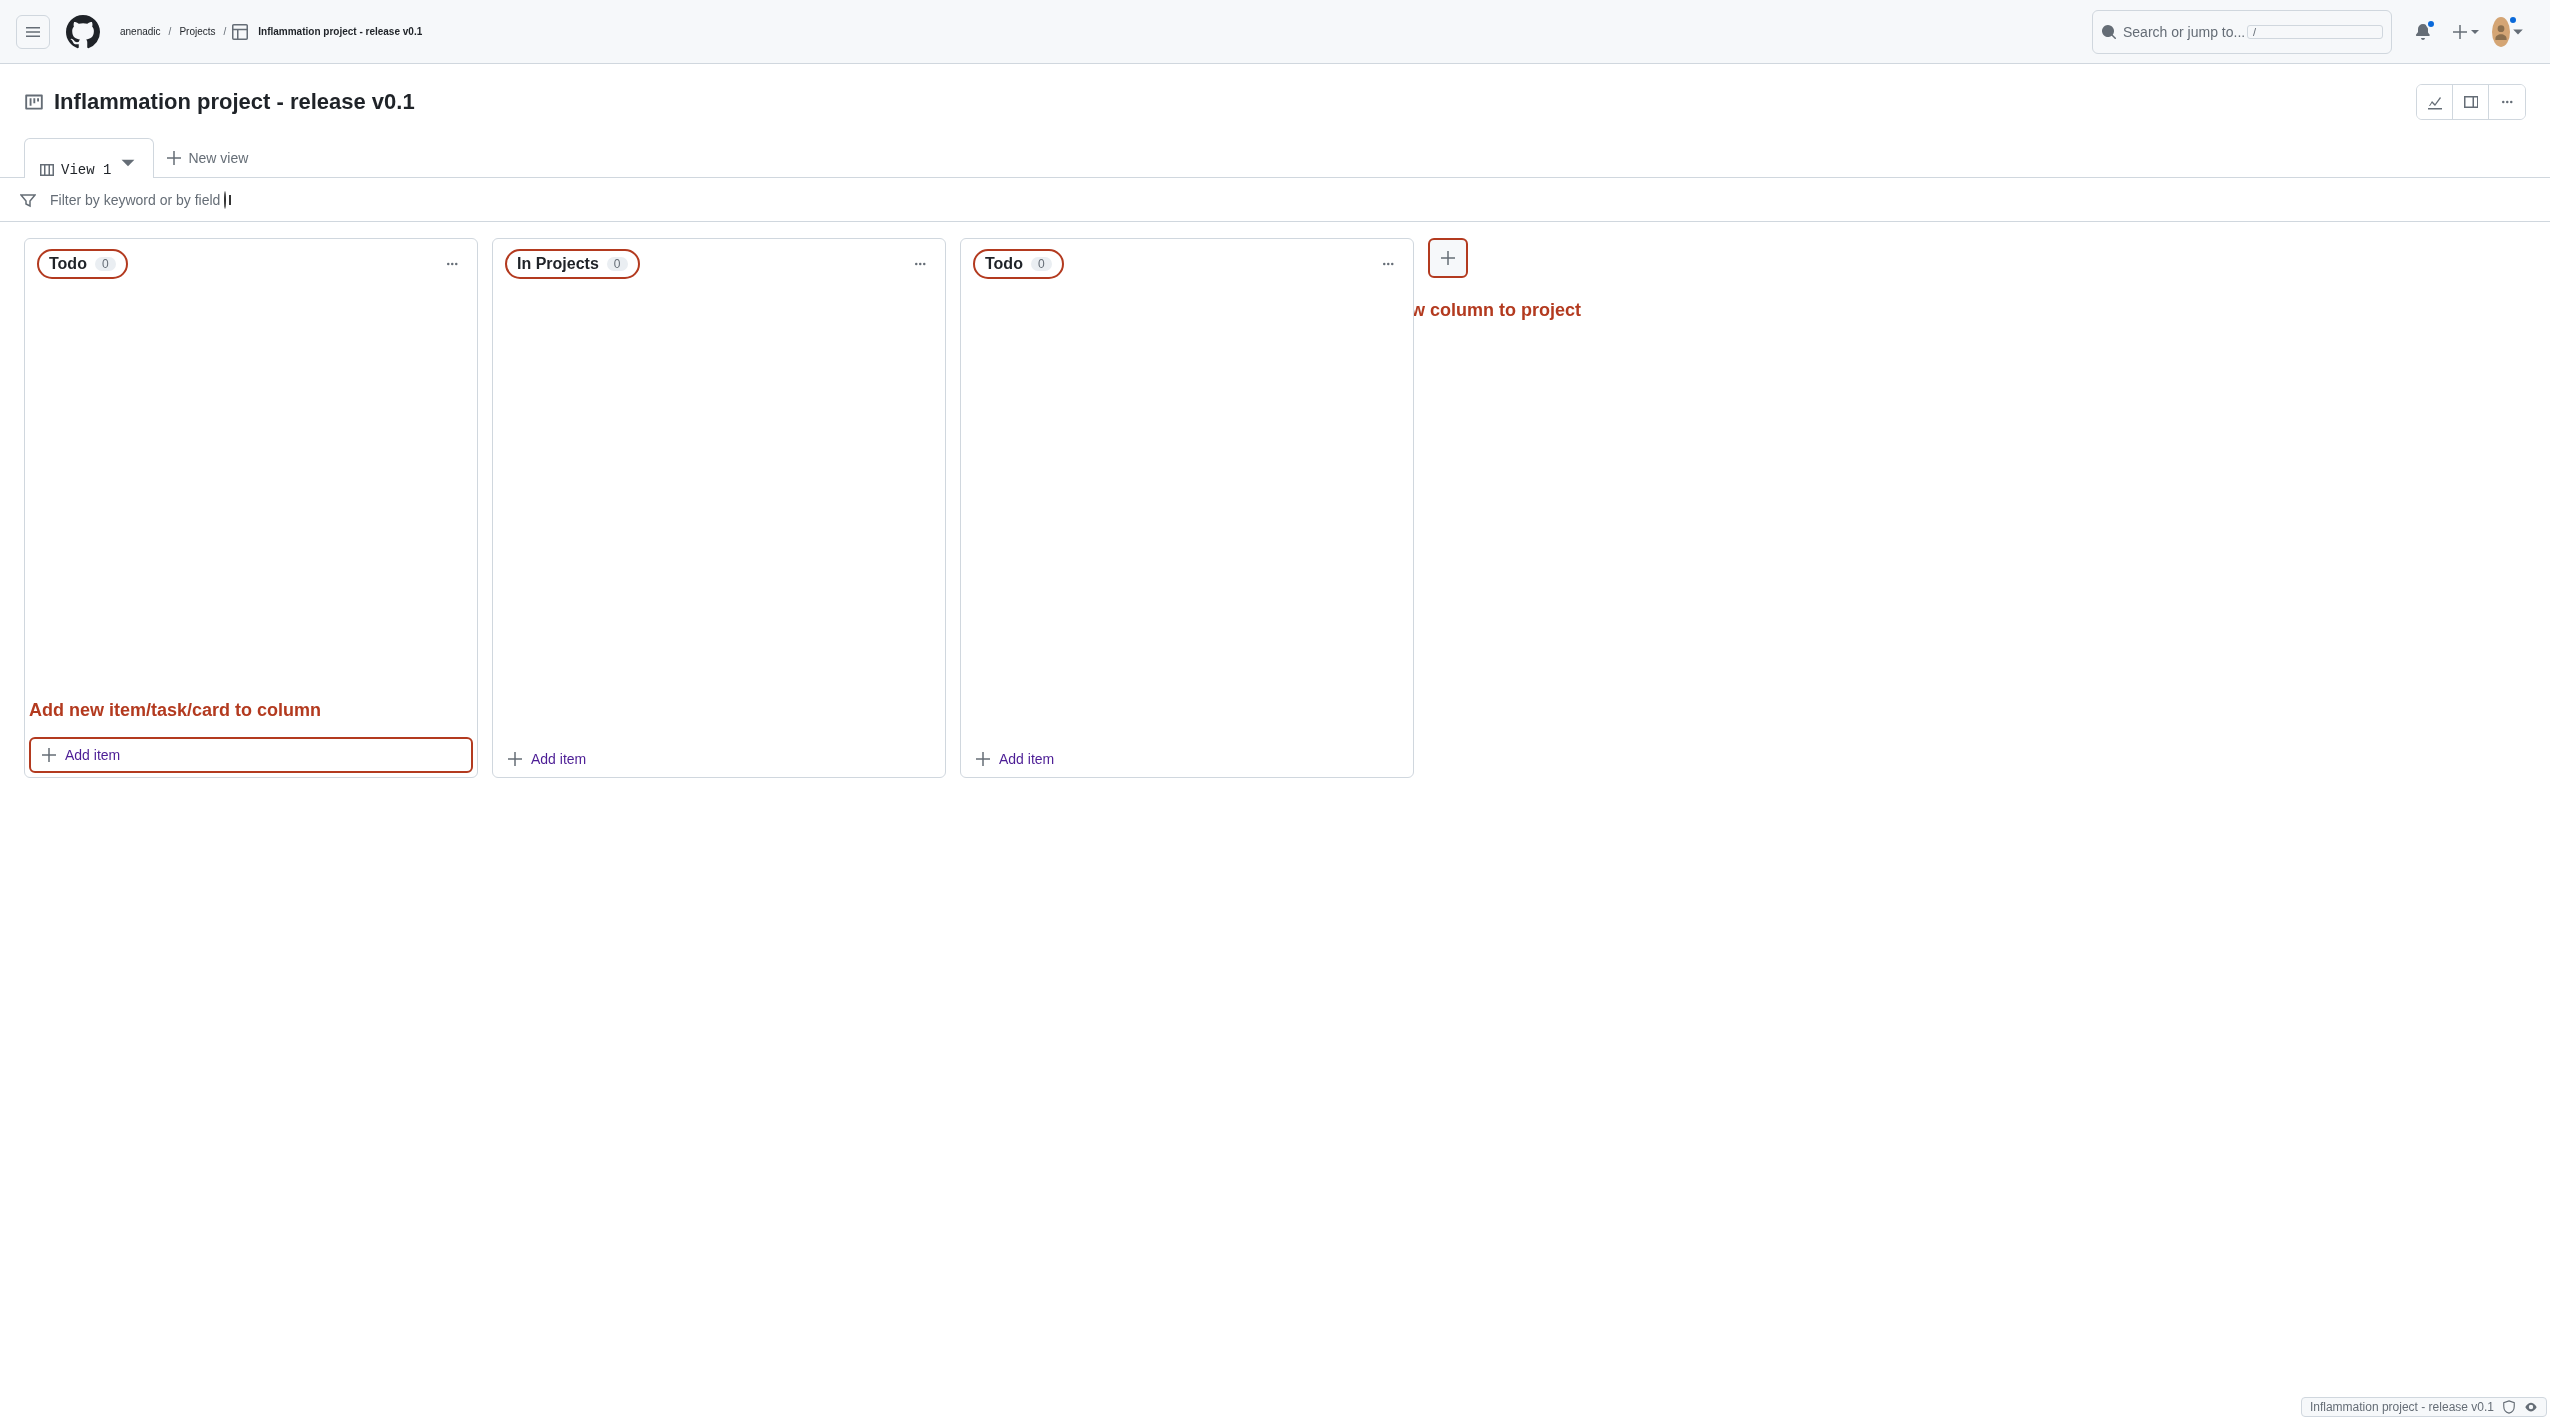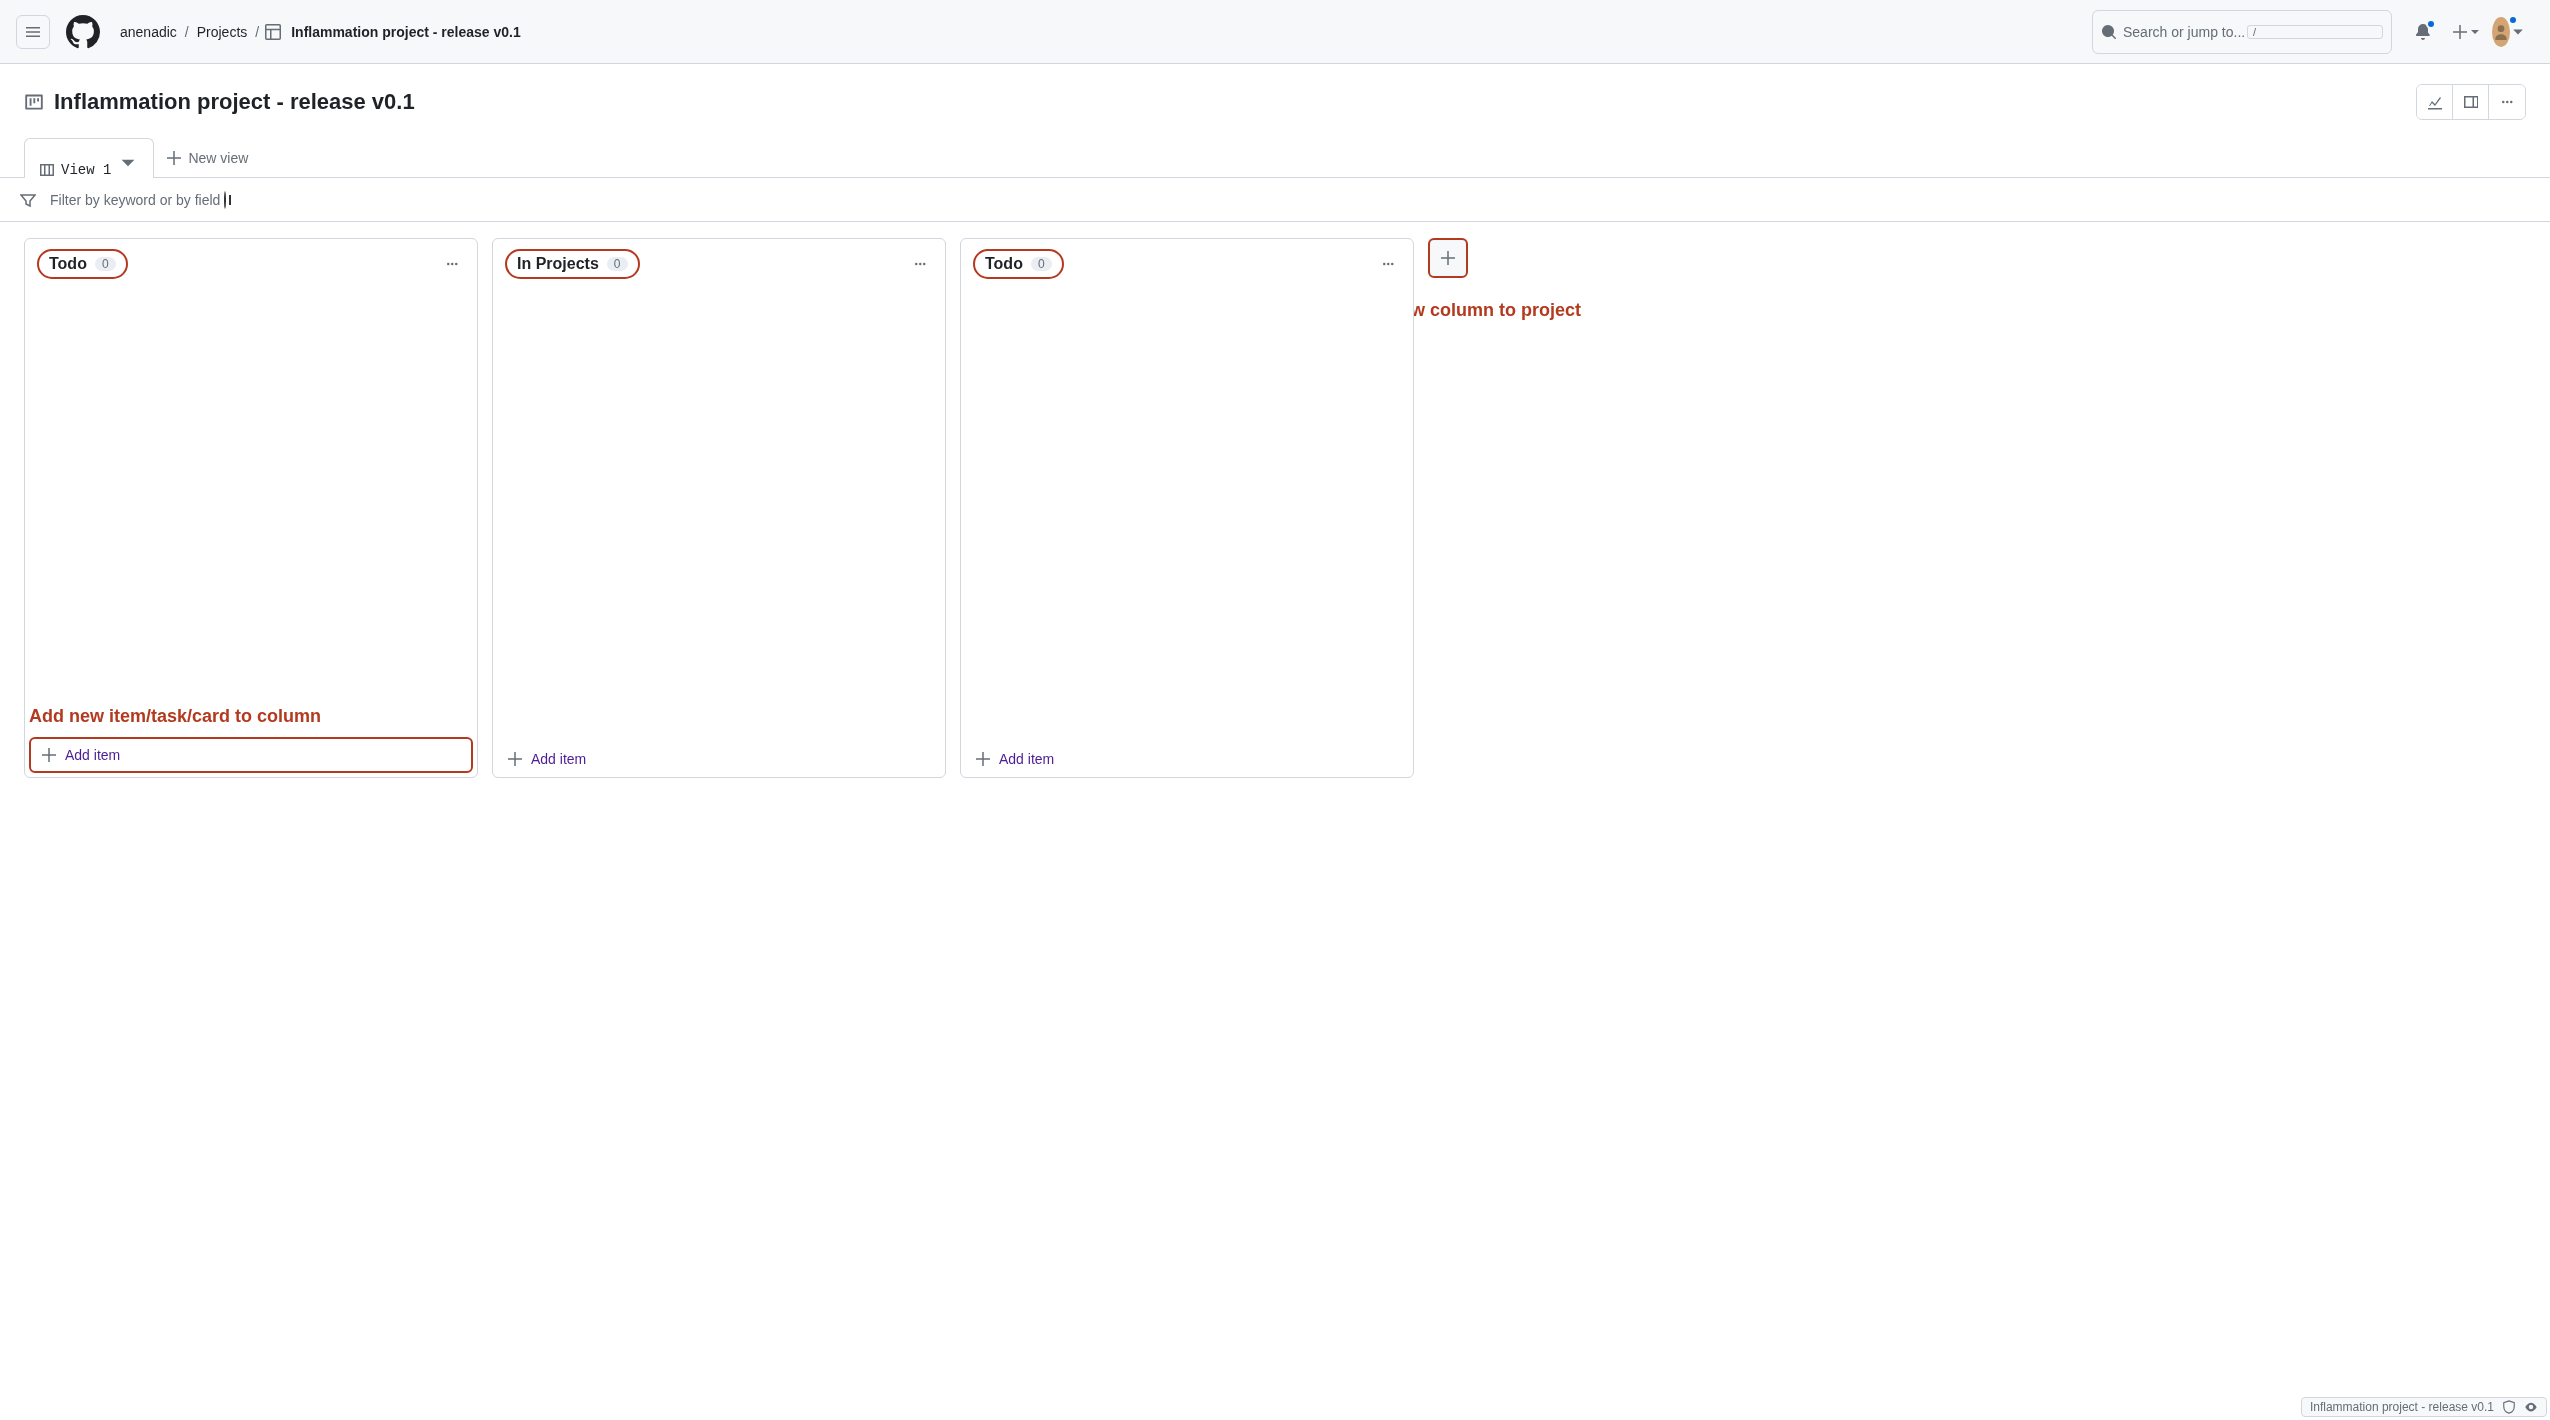--- a/index.html
+++ b/index.html
@@ -14,21 +14,21 @@
   width: 34px; height: 34px; border: 1px solid #d0d7de; border-radius: 6px;
   background: transparent; display: flex; align-items: center; justify-content: center;
   cursor: pointer; margin-right: 16px;
 }
 .hamburger-btn svg { width: 16px; height: 16px; fill: #656d76; }
 .github-logo {
   width: 34px; height: 34px; border-radius: 50%;
   display: flex; align-items: center; justify-content: center; margin-right: 16px;
 }
 .github-logo svg { width: 34px; height: 34px; fill: #1f2328; }
-.breadcrumb { display: flex; align-items: center; flex: 1; font-size: 14px; }
+.breadcrumb { display: flex; align-items: center; flex: 1; font-size: 10px; }
 .breadcrumb a { color: #1f2328; text-decoration: none; margin: 0 4px; }
 .breadcrumb .sep { color: #656d76; margin: 0 4px; }
 .breadcrumb .table-icon { width: 16px; height: 16px; fill: #656d76; margin: 0 6px 0 2px; vertical-align: middle; }
 .breadcrumb .current { font-weight: 600; }
 .search-box {
   display: flex; align-items: center; width: 300px; height: 44px;
   border: 1px solid #d0d7de; border-radius: 6px; background: #f6f8fa;
   padding: 0 8px; cursor: pointer; color: #656d76;
 }
 .search-box svg { width: 16px; height: 16px; fill: #656d76; margin-right: 6px; }
@@ -155,21 +155,21 @@
   background: #f6f8fa; cursor: pointer;
 }
 .add-column-btn svg { width: 16px; height: 16px; fill: #656d76; }
 .add-column-wrap { display: flex; flex-direction: column; align-items: flex-start; }
 
 .annotation {
   color: #b33a1f; font-weight: 700; font-size: 18px;
 }
 .annotation.new-col { margin-top: 22px; margin-left: -78px; white-space: nowrap; }
 .annotation.new-item {
-  position: absolute; bottom: 50px; left: 4px;
+  position: absolute; bottom: 56px; left: 4px;
 }
 
 
 .status-bar {
   position: fixed; bottom: 3px; right: 3px;
   display: flex; align-items: center; gap: 8px;
   background: #f6f8fa; border: 1px solid #d0d7de; border-radius: 4px;
   padding: 2px 8px; font-size: 12px; color: #656d76;
 }
 .status-bar svg { width: 14px; height: 14px; fill: #656d76; }

